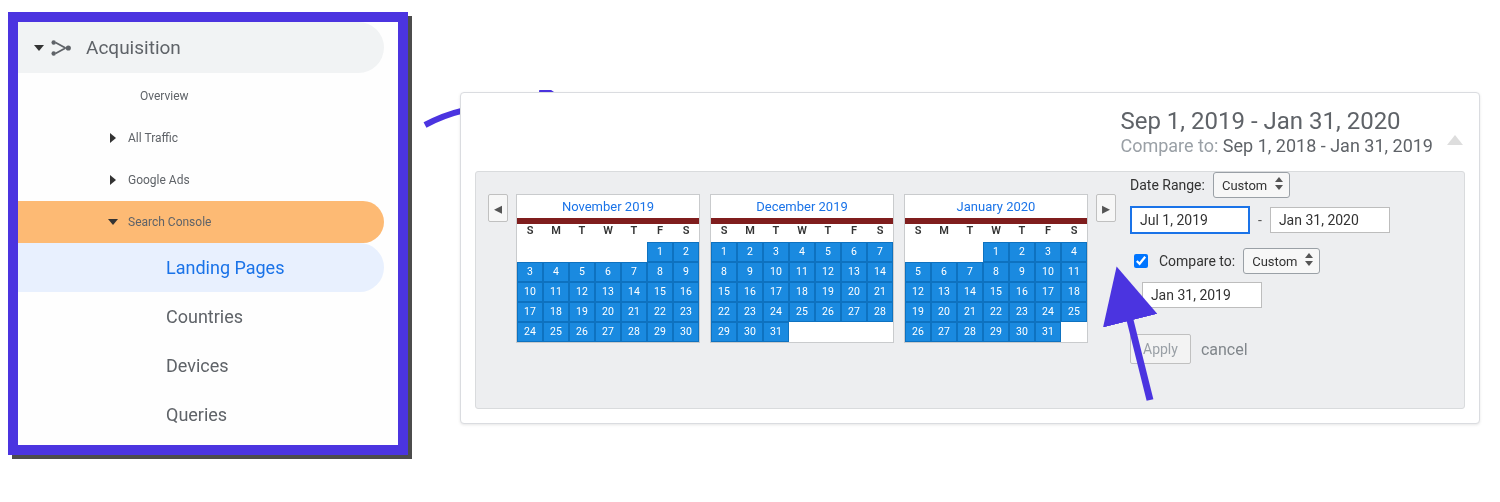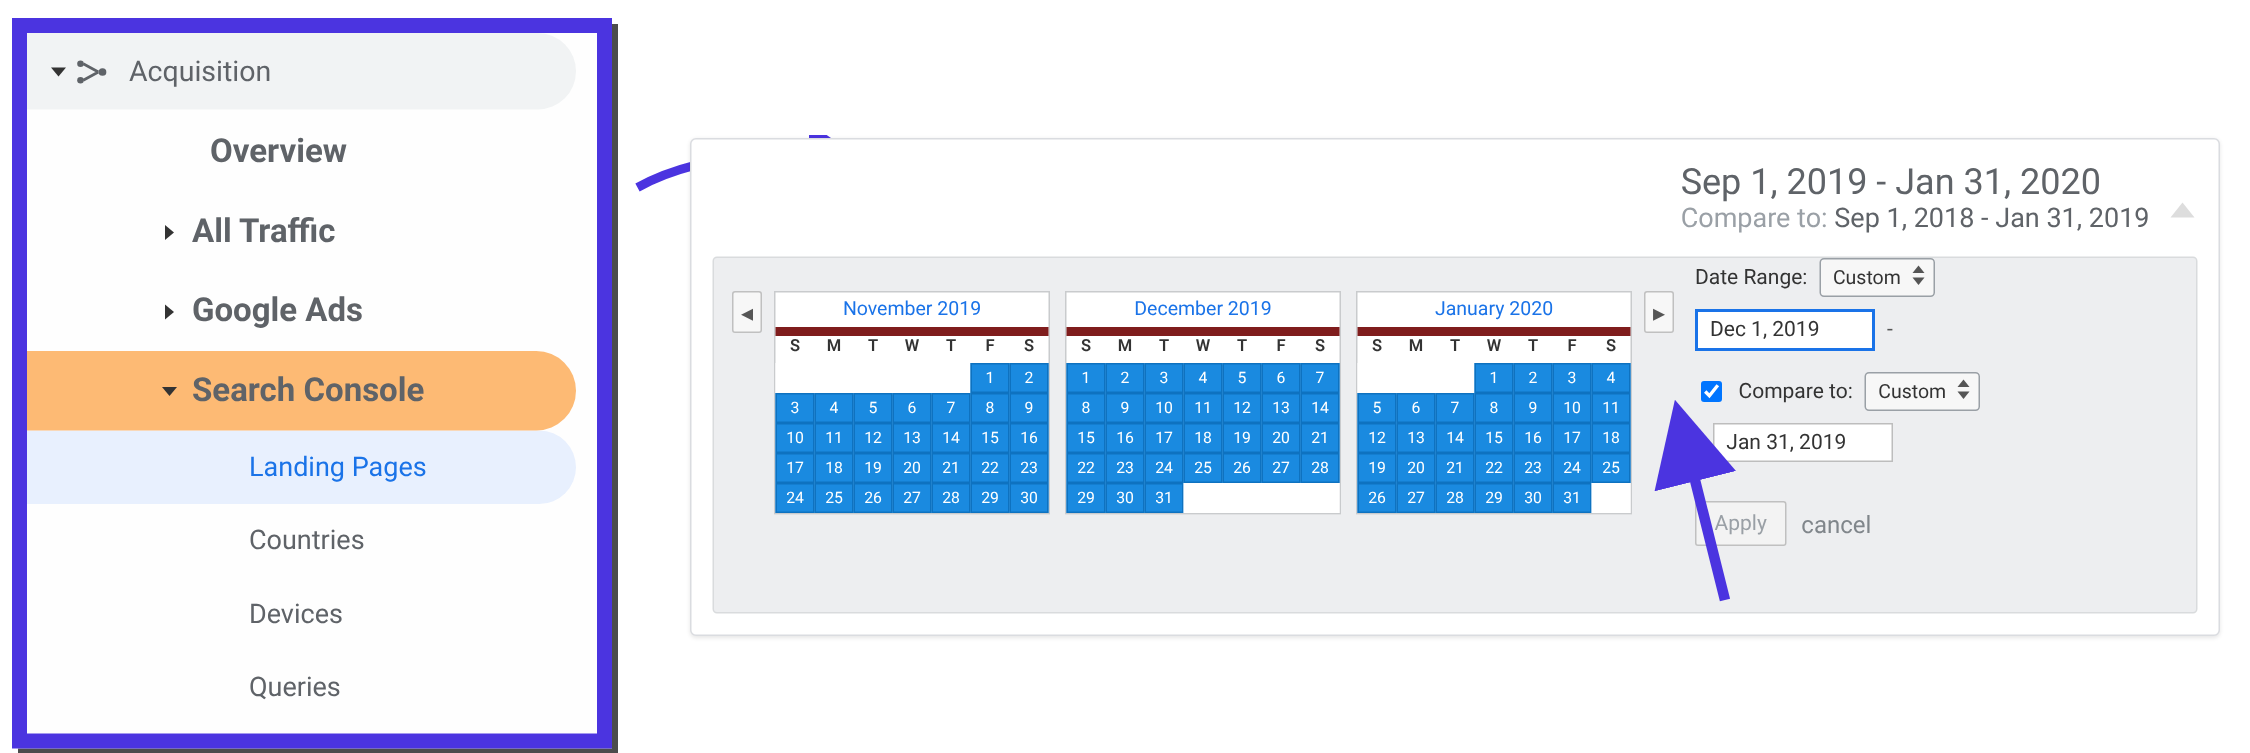--- a/index.html
+++ b/index.html
@@ -45,29 +45,28 @@
     border-bottom: 5px solid transparent;
     margin-right: 8px;
     transform: rotate(90deg);
   }
   .branch-icon { margin-right: 14px; display: inline-block; }
   .branch-icon svg { display: block; }
 
   .nav-list { list-style: none; margin: 0; padding: 2px 0 0 0; }
   .nav-item {
     padding: 14px 0 14px 122px;
-    font-size: 22px;
+    font-size: 12px;
     color: #5f6368;
     cursor: pointer;
     border-top-right-radius: 999px;
     border-bottom-right-radius: 999px;
     margin-right: 14px;
     position: relative;
     white-space: nowrap;
-    font-weight: bold;
   }
   .nav-item.has-children { padding-left: 110px; }
   .nav-item.has-children::before {
     content: ""; position: absolute; left: 92px; top: 50%;
     transform: translateY(-50%);
     width: 0; height: 0;
     border-left: 6px solid #333;
     border-top: 5px solid transparent;
     border-bottom: 5px solid transparent;
   }
@@ -501,23 +500,26 @@
 
     <div class="dr-inputs">
       <div class="dr-row">
         <span class="dr-label">Date Range:</span>
         <span class="select updn">
           <span>Custom</span>
         </span>
       </div>
       <div class="dr-row">
         <span class="date-input focus">
-          <span>Dec 1, 2019</span>
+          <span>Jul 1, 2019</span>
         </span>
         <span class="dash">-</span>
+        <span class="date-input">
+          <span>Jan 31, 2020</span>
+        </span>
       </div>
 
       <div class="dr-row" style="margin-top:14px;">
         <input type="checkbox" class="chk" checked="" style="">
         <span class="dr-label">Compare to:</span>
         <span class="select updn">
           <span>Custom</span>
         </span>
       </div>
       <div class="dr-row">

